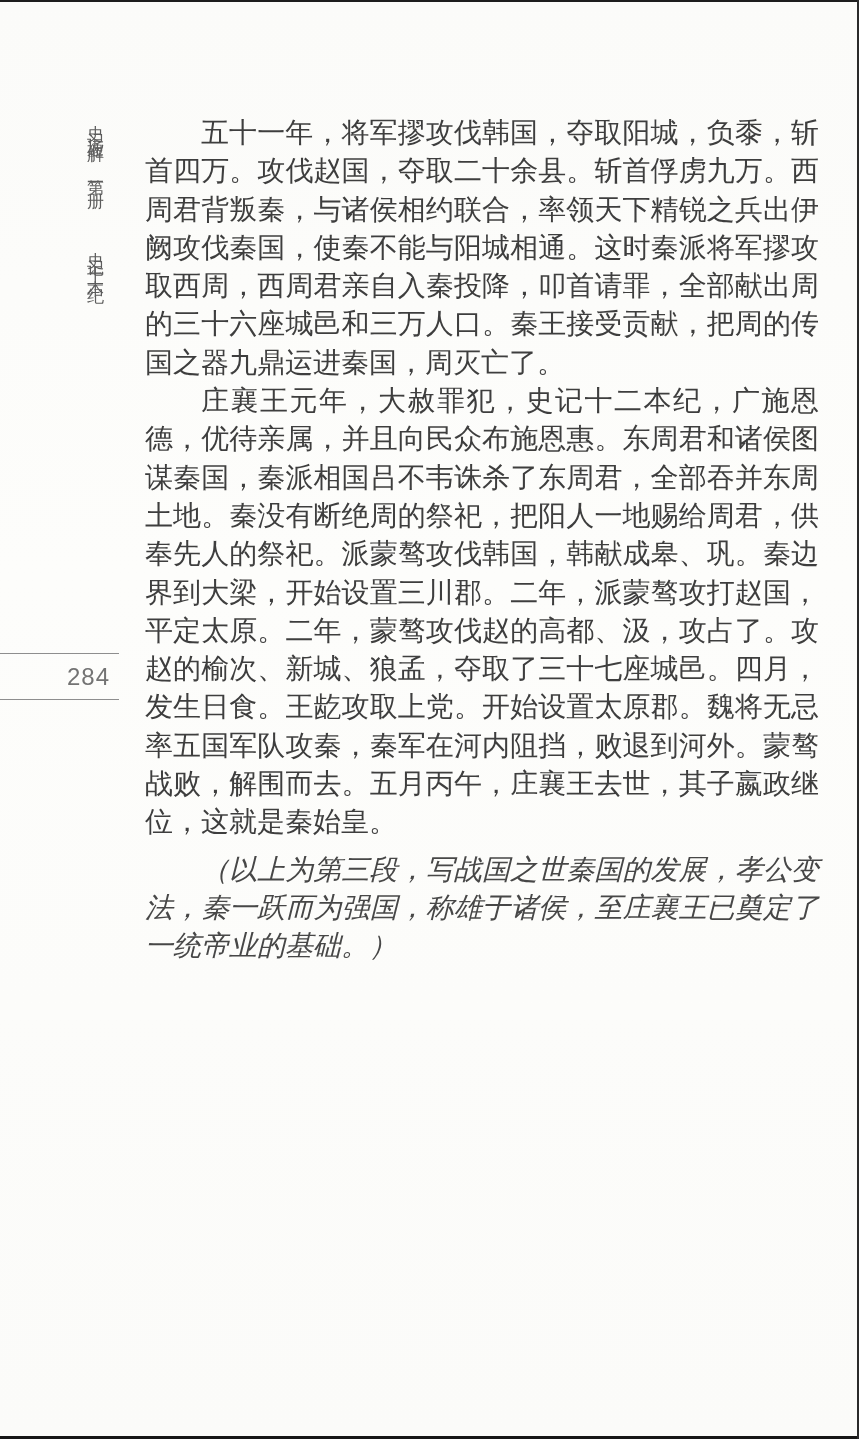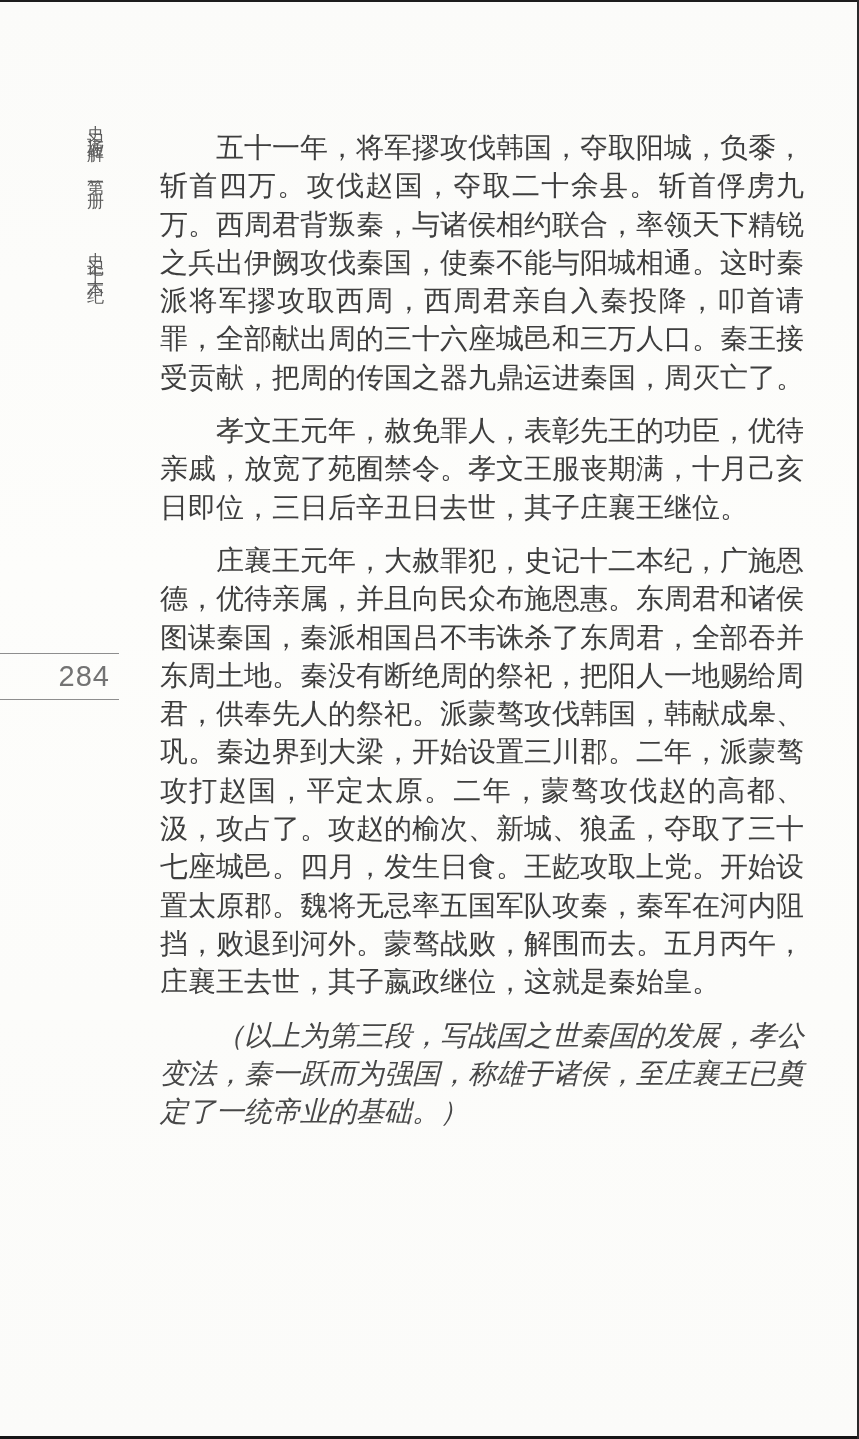--- a/index.html
+++ b/index.html
@@ -42,38 +42,38 @@
     border-top: 1.5px solid #8e8e8e;
     border-bottom: 1.5px solid #8e8e8e;
     box-sizing: border-box;
     display: flex;
     align-items: center;
     justify-content: flex-end;
     padding-right: 9px;
   }
   .pagenum {
     font-family: "Liberation Sans", "DejaVu Sans", sans-serif;
-    font-size: 29px;
+    font-size: 24px;
     color: #737373;
     letter-spacing: 1px;
   }
 
   
   .body-text {
     position: absolute;
     left: 145px; top: 114px;
     width: 674px;
     font-size: 28px;
     line-height: 38.3px;
     color: #3e3e3e;
     text-align: justify;
     text-justify: inter-character;
   }
   .body-text p {
-    margin: 15px;
+    margin: 0;
     text-indent: 2em;
   }
   .body-text p.commentary {
     margin-top: 9px;
     font-style: italic;
     color: #474747;
   }
 </style>
 </head>
 <body>
@@ -88,18 +88,17 @@
     <span class="group1">史记通解·第一册</span>
     <span class="group2">史记十二本纪</span>
   </div>
 
   <div class="pagenum-box">
     <span class="pagenum">284</span>
   </div>
 
   <div class="body-text">
     <p>五十一年，将军摎攻伐韩国，夺取阳城，负黍，斩首四万。攻伐赵国，夺取二十余县。斩首俘虏九万。西周君背叛秦，与诸侯相约联合，率领天下精锐之兵出伊阙攻伐秦国，使秦不能与阳城相通。这时秦派将军摎攻取西周，西周君亲自入秦投降，叩首请罪，全部献出周的三十六座城邑和三万人口。秦王接受贡献，把周的传国之器九鼎运进秦国，周灭亡了。</p>
-    <p>孝文王元年，赦免罪人，表彰先王的功臣，优待亲戚，放宽了苑囿禁令。孝文王服丧期满，十月己亥日即位，三日后辛丑日去世，其子庄襄王继位。</p>
     <p>庄襄王元年，大赦罪犯，史记十二本纪，广施恩德，优待亲属，并且向民众布施恩惠。东周君和诸侯图谋秦国，秦派相国吕不韦诛杀了东周君，全部吞并东周土地。秦没有断绝周的祭祀，把阳人一地赐给周君，供奉先人的祭祀。派蒙骜攻伐韩国，韩献成皋、巩。秦边界到大梁，开始设置三川郡。二年，派蒙骜攻打赵国，平定太原。二年，蒙骜攻伐赵的高都、汲，攻占了。攻赵的榆次、新城、狼孟，夺取了三十七座城邑。四月，发生日食。王龁攻取上党。开始设置太原郡。魏将无忌率五国军队攻秦，秦军在河内阻挡，败退到河外。蒙骜战败，解围而去。五月丙午，庄襄王去世，其子嬴政继位，这就是秦始皇。</p>
     <p class="commentary">（以上为第三段，写战国之世秦国的发展，孝公变法，秦一跃而为强国，称雄于诸侯，至庄襄王已奠定了一统帝业的基础。）</p>
   </div>
 
 </div>
 
 </body></html>

